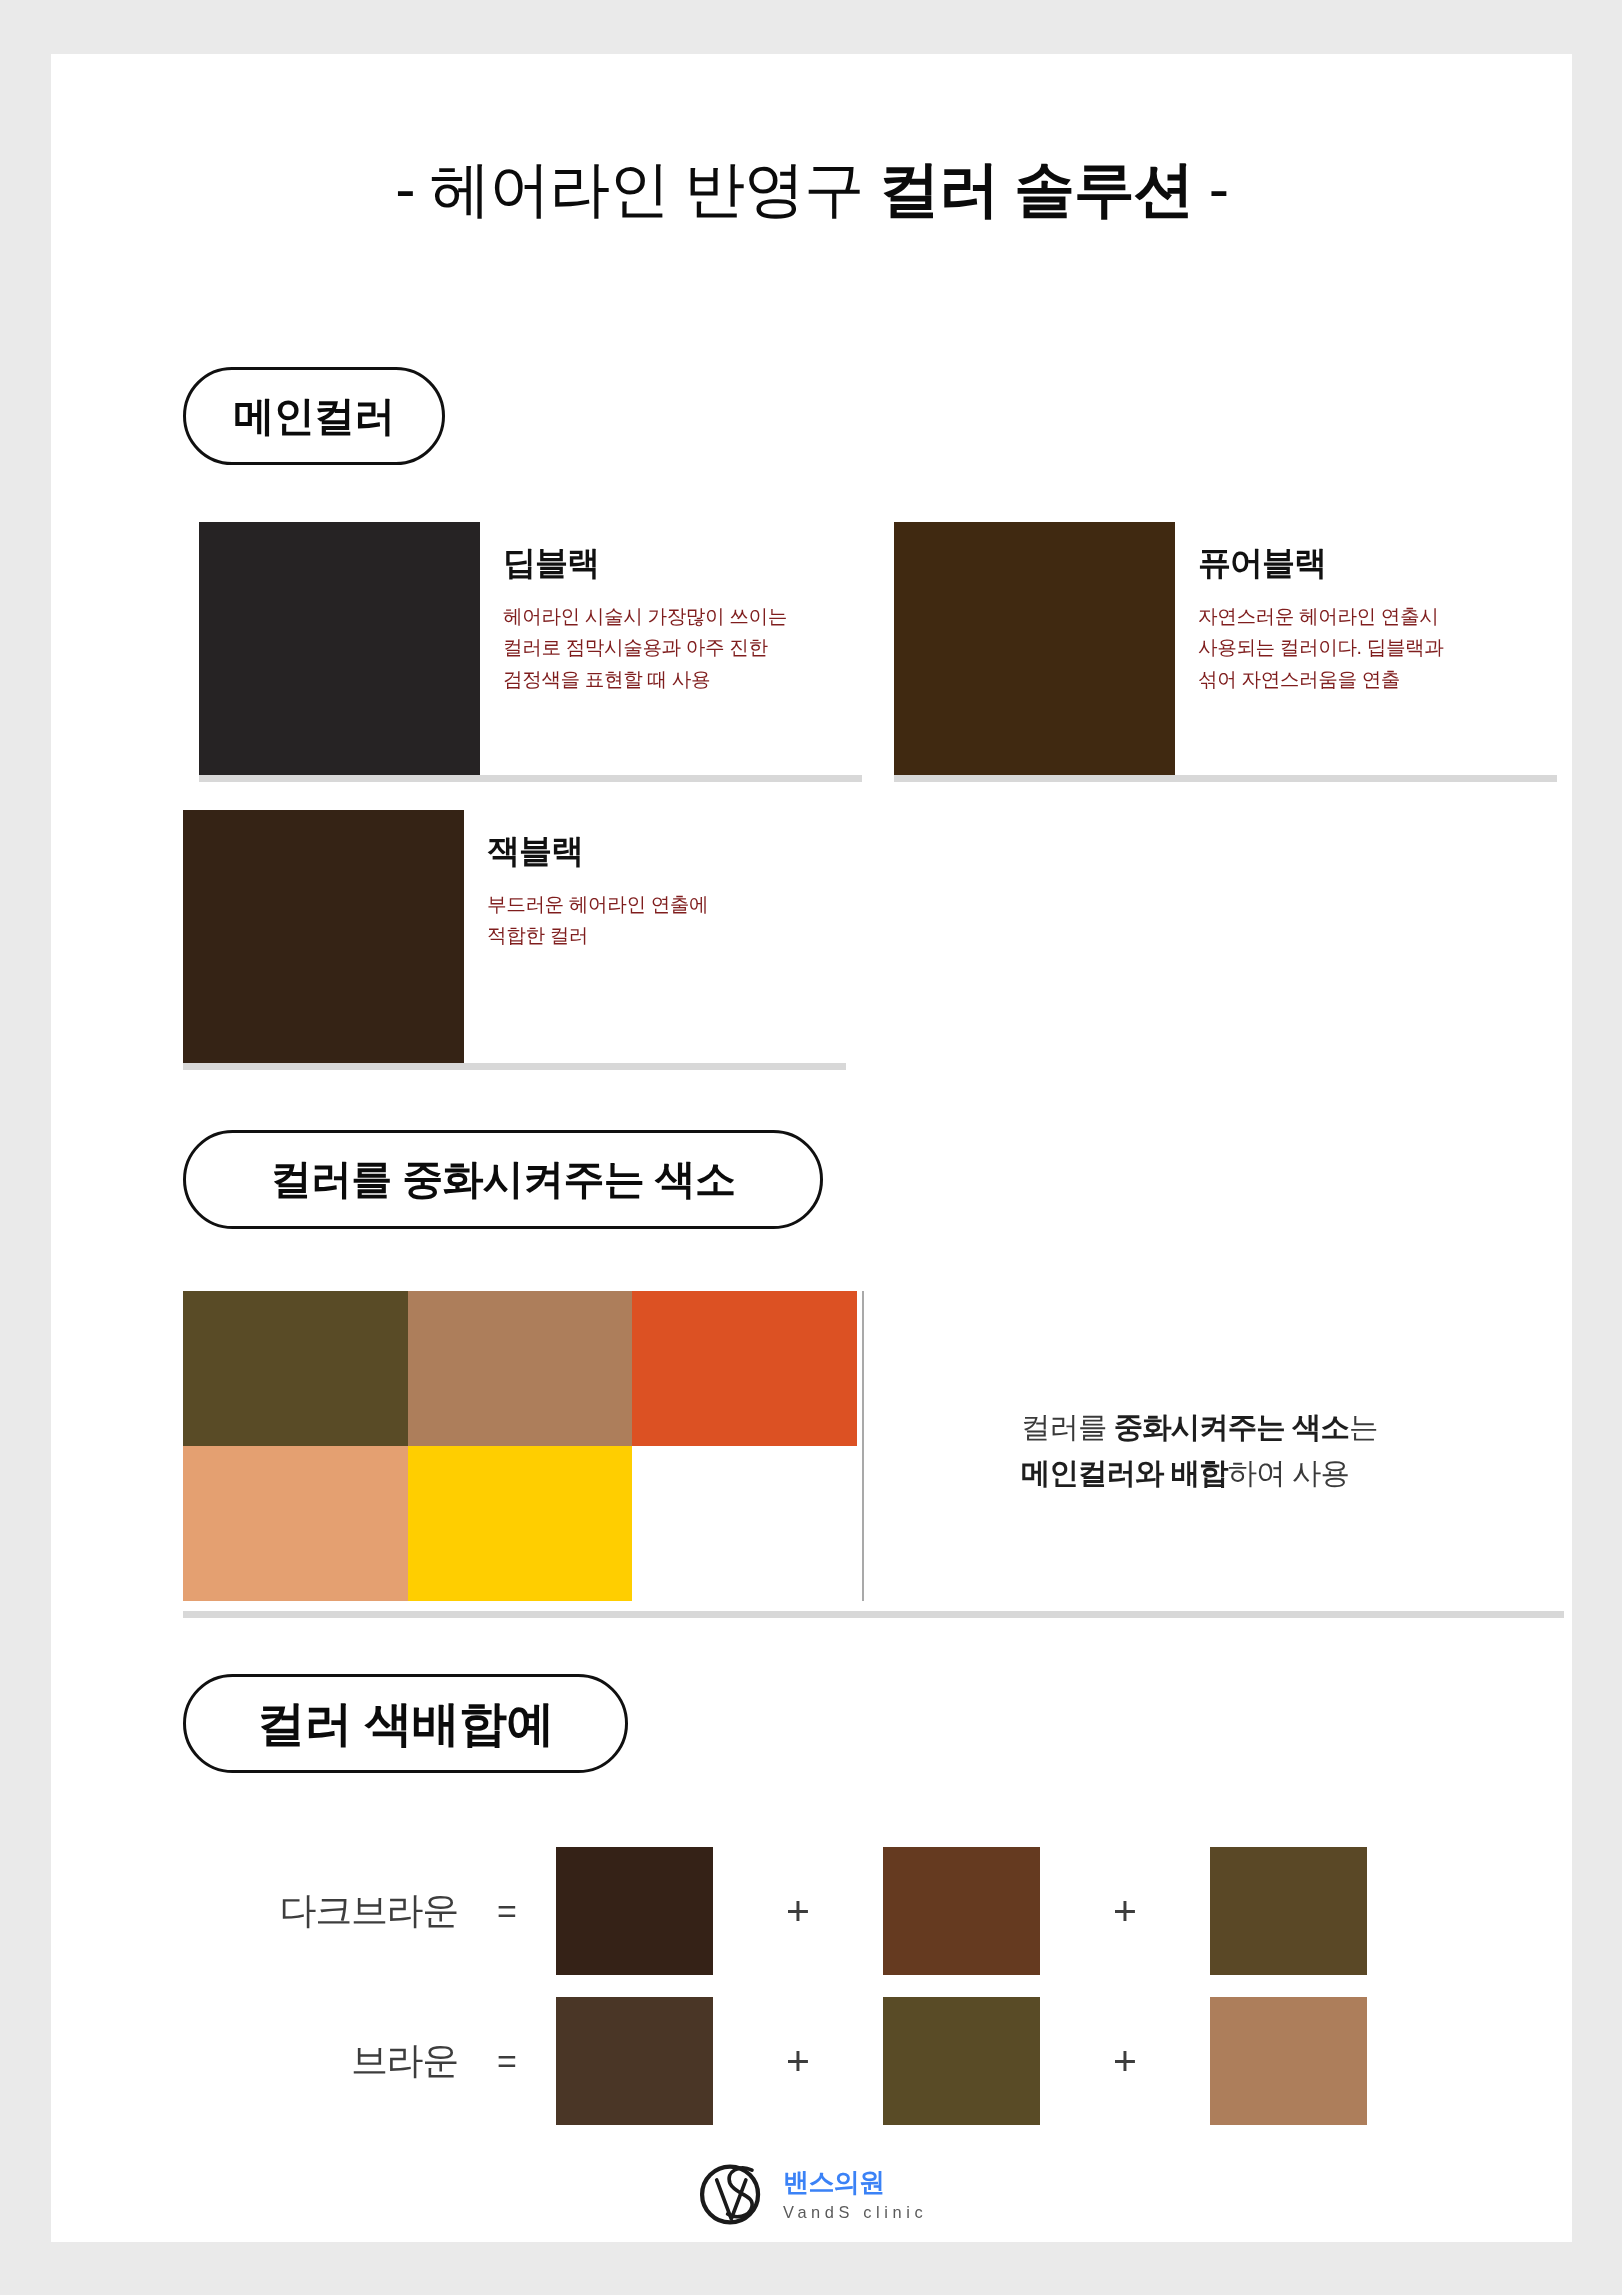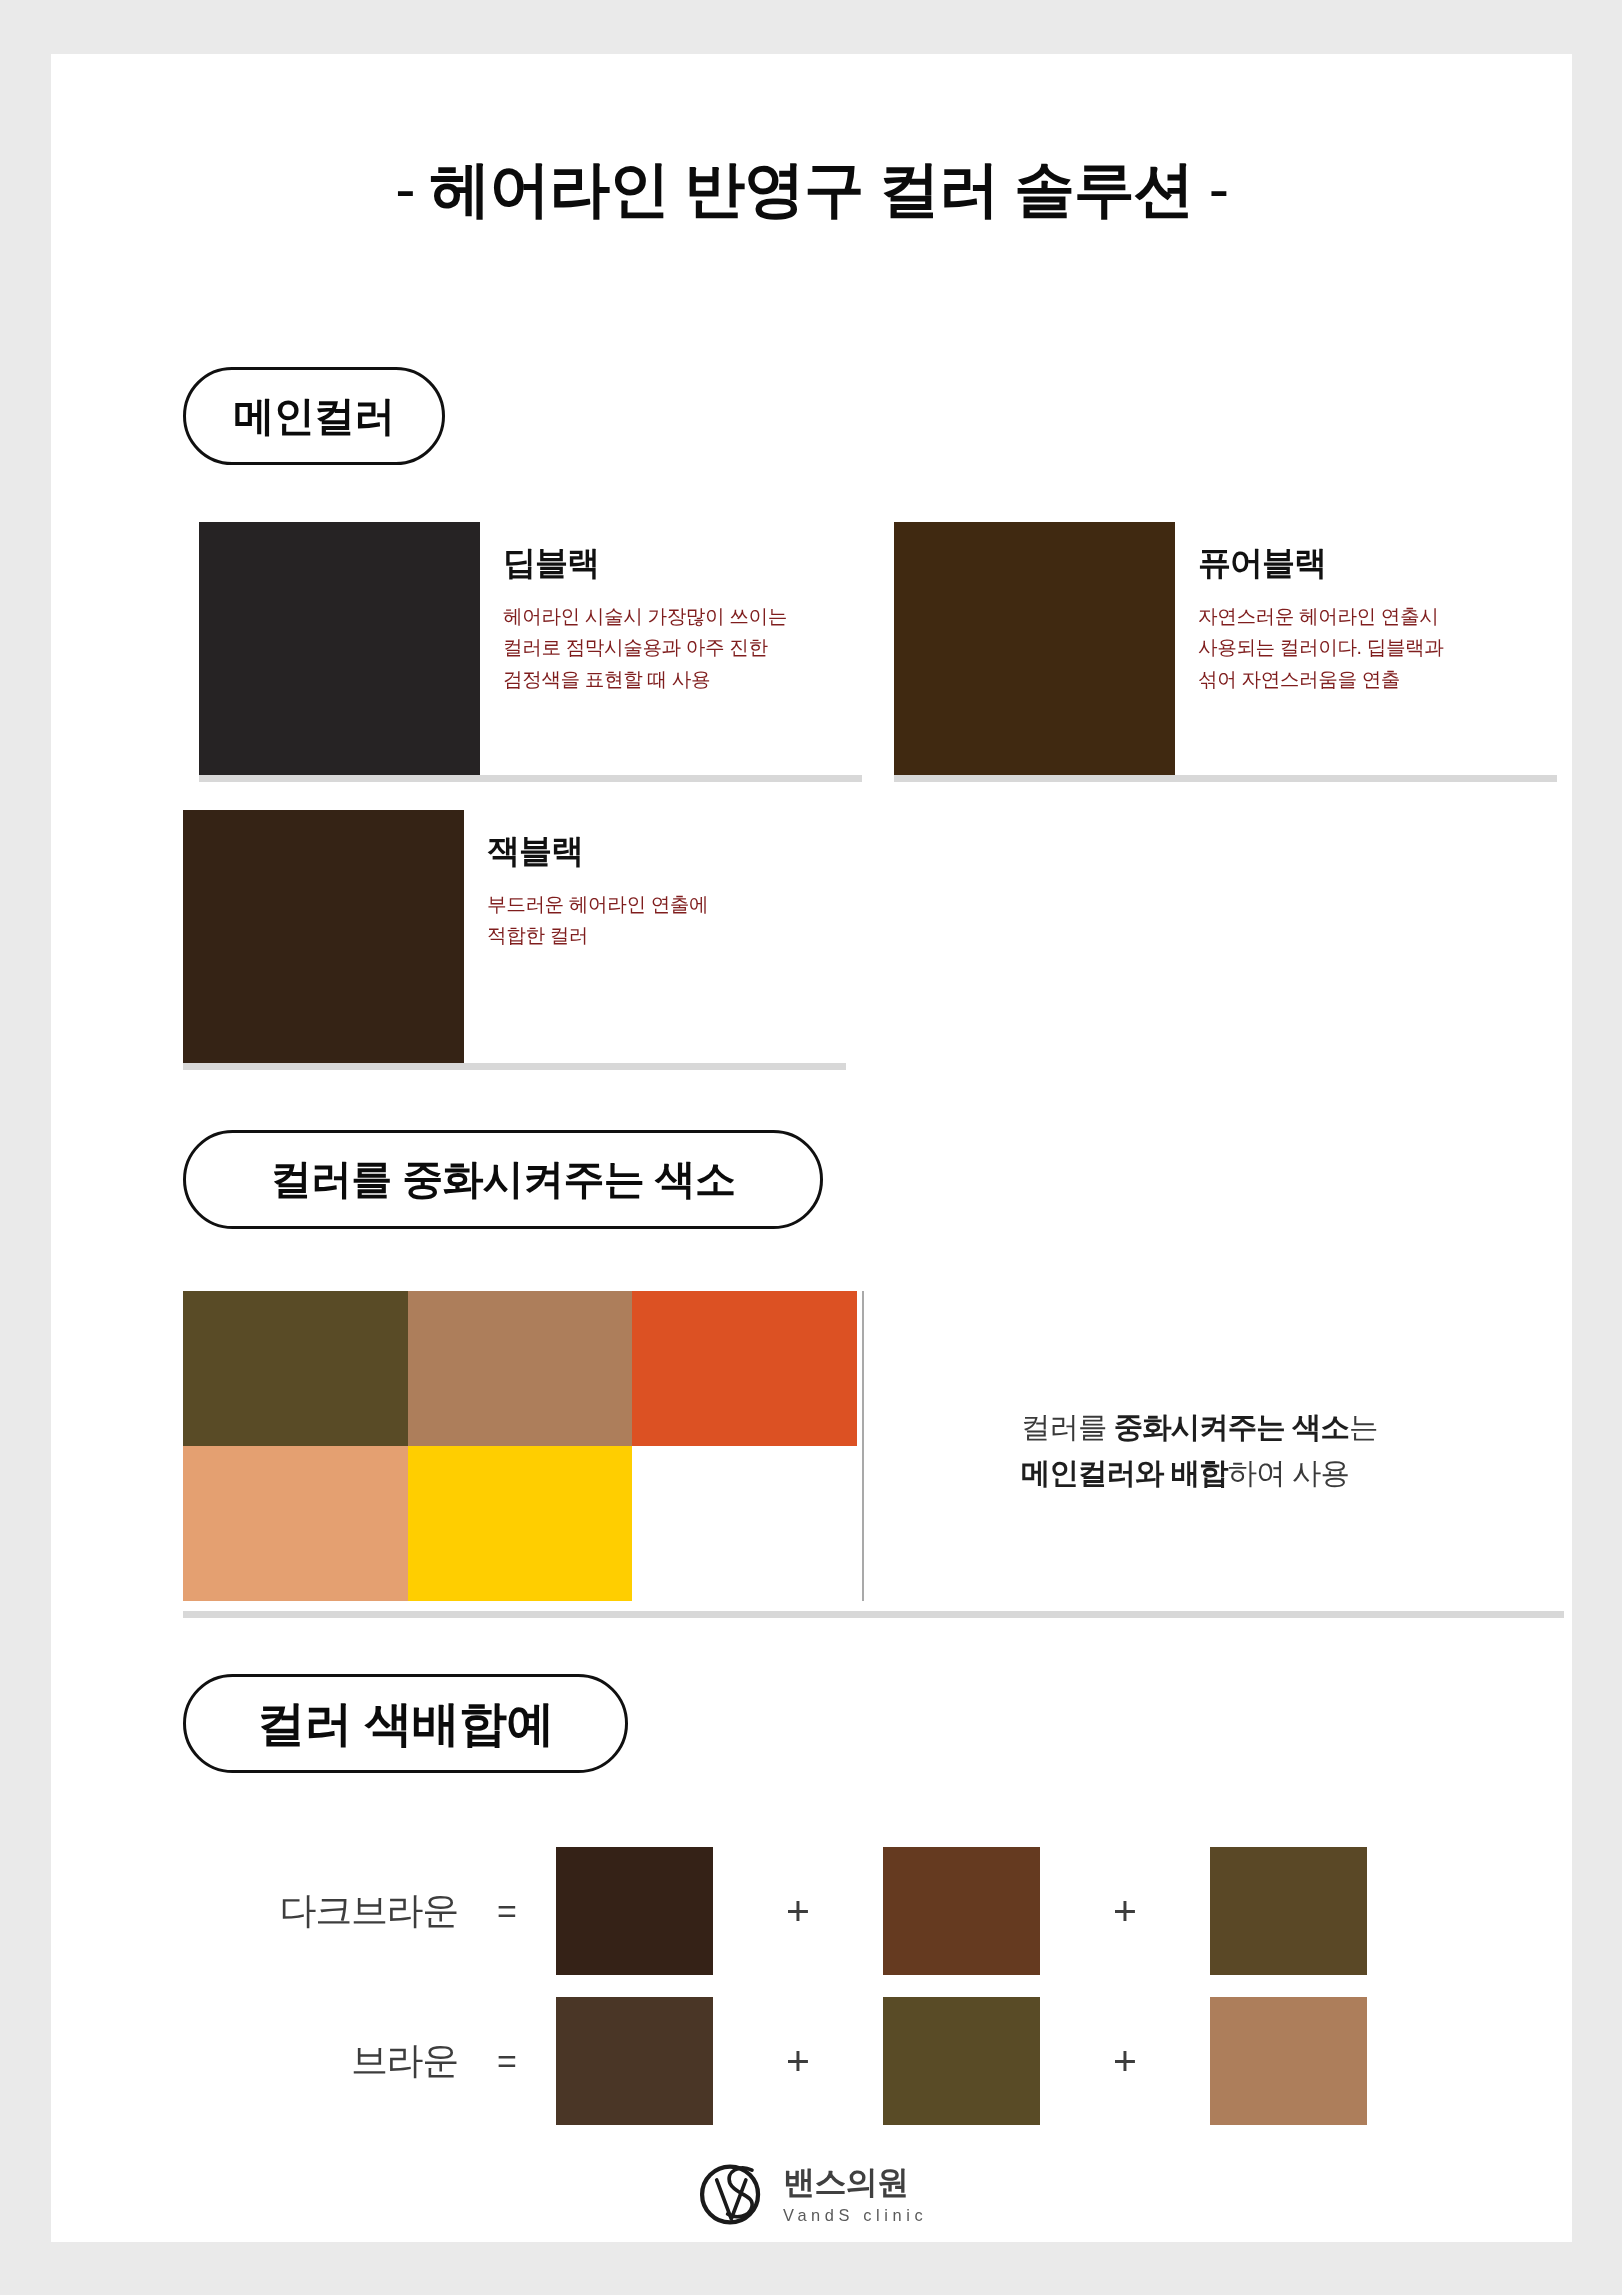--- a/index.html
+++ b/index.html
@@ -31,21 +31,21 @@
     position: absolute;
     left: 0;
     top: 95px;
     width: 1521px;
     text-align: center;
     font-size: 61px;
     letter-spacing: -1.3px;
     color: #0B0B0B;
     white-space: nowrap;
   }
-  .title .reg { font-weight: 700; }
+  .title .reg { font-weight: 400; }
   .title .bold { font-weight: 700; }
   .title .dash { font-weight: 400; }
 
   
   .pill {
     position: absolute;
     box-sizing: border-box;
     border: 3.3px solid #101010;
     border-radius: 262px;
     background: #FFFFFF;
@@ -216,23 +216,23 @@
     top: 2104px;
     width: 1521px;
     display: flex;
     align-items: center;
     justify-content: center;
     gap: 14.4px;
   }
   #logo-mark { width: 73px; height: 73px; flex: 0 0 auto; }
   #logo-words { display: flex; flex-direction: column; align-items: flex-start; }
   #logo-ko {
-    font-size: 32px;
+    font-size: 26px;
     font-weight: 700;
-    color: #404040;
+    color: #3b82f6;
     letter-spacing: -0.7px;
     line-height: 1;
   }
   #logo-en {
     font-size: 16.4px;
     font-weight: 400;
     color: #5A5A5A;
     letter-spacing: 4.6px;
     line-height: 1;
     margin-top: 9.2px;

